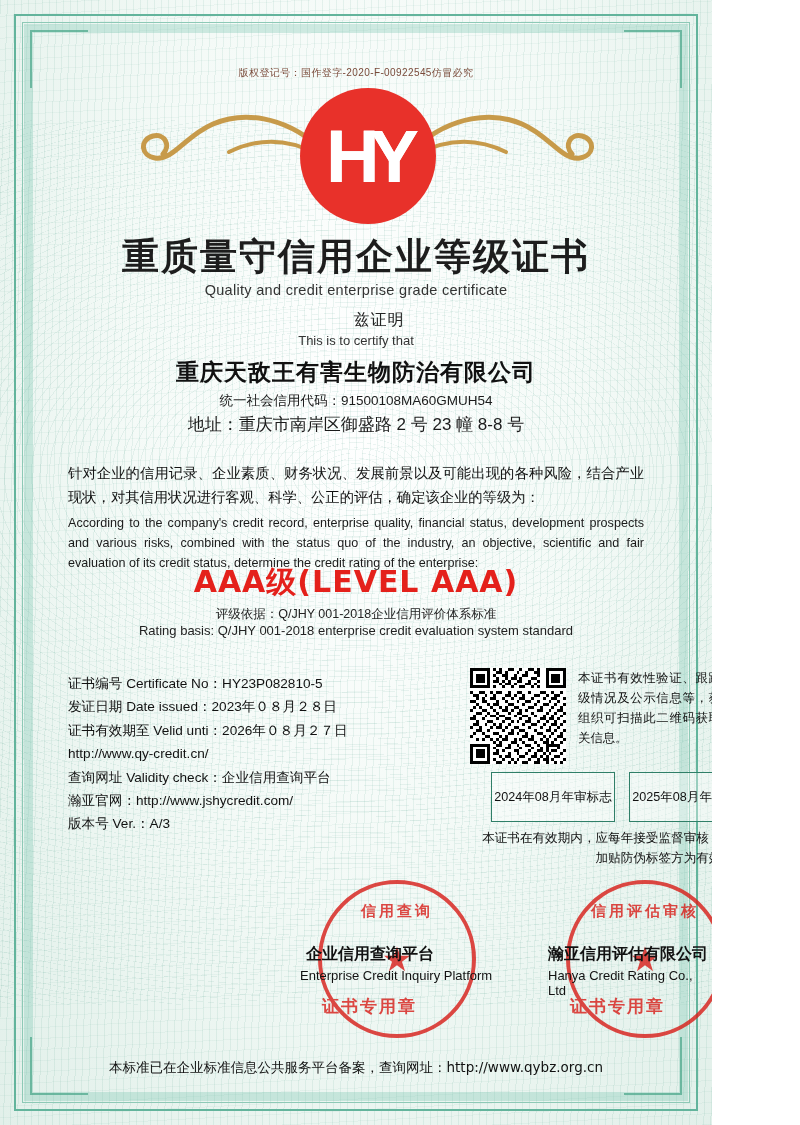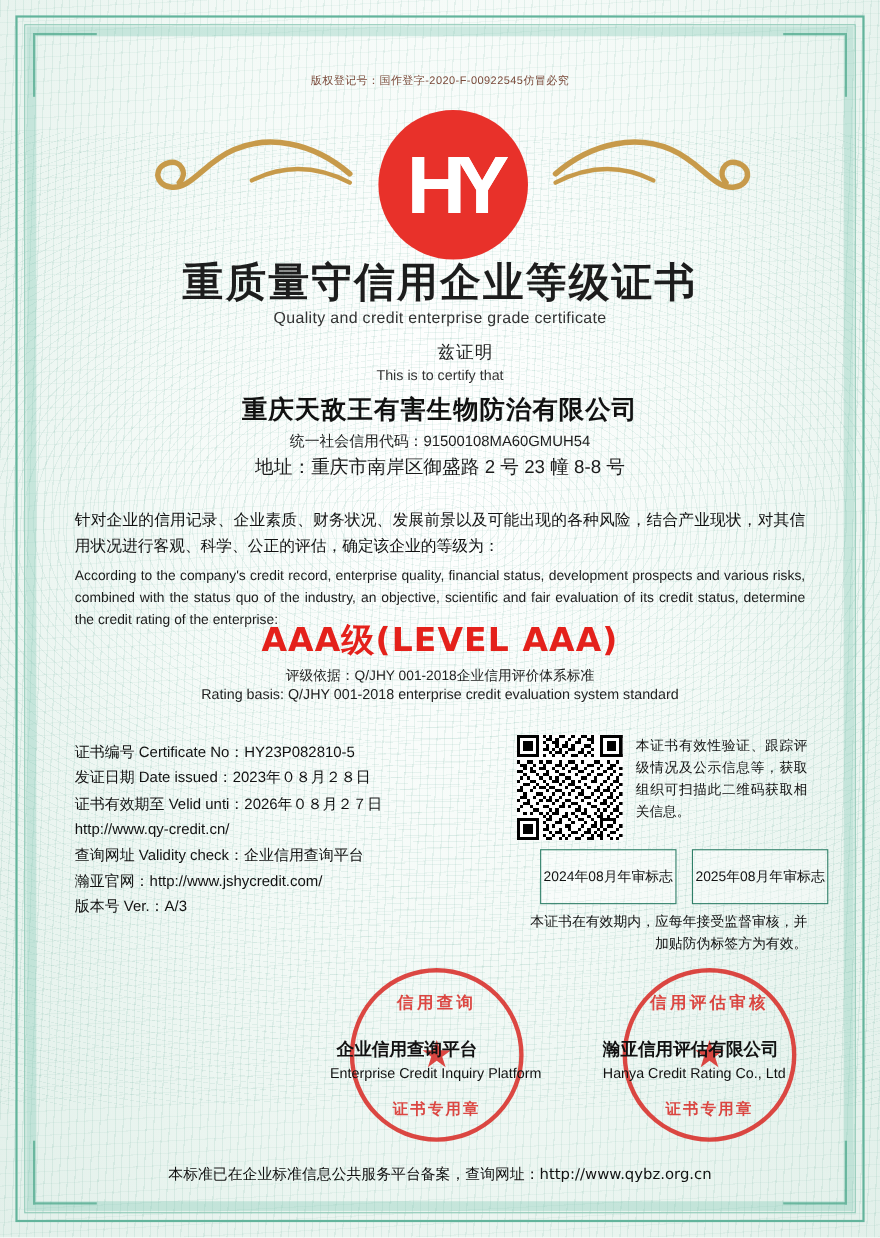--- a/index.html
+++ b/index.html
@@ -4,21 +4,21 @@
 <style>
   html,body{margin:0;padding:0;}
   body{
     width:800px;height:1125px;
     font-family:"Liberation Sans", sans-serif;
     background:#ffffff;
     overflow:hidden;
   }
   .cert{
     position:relative;
-    width:800px;height:1125px;
+    width:712px;height:1125px;
     box-sizing:border-box;
     background:
       radial-gradient(ellipse at 50% 35%, #ffffff 0%, #f4faf7 45%, #e9f4ef 75%, #e2f0ea 100%);
     overflow:hidden;
   }
   
   .bg-texture{
     position:absolute;inset:0;
     background:
       repeating-linear-gradient(92deg, rgba(60,150,125,0.10) 0px, rgba(60,150,125,0.10) 1px, rgba(255,255,255,0) 1px, rgba(255,255,255,0) 7px),
@@ -55,21 +55,21 @@
   .corner.tr{right:30px;top:30px;border-left:none;border-bottom:none;}
   .corner.bl{left:30px;bottom:30px;border-right:none;border-top:none;}
   .corner.br{right:30px;bottom:30px;border-left:none;border-top:none;}
 
   .copyright{
     position:absolute;top:66px;left:0;right:0;text-align:center;
     font-size:10px;color:#7a4a3a;letter-spacing:.4px;
   }
 
   .emblem-wrap{
-    position:absolute;top:92px;left:0;right:0;height:140px;margin-left:23px;
+    position:absolute;top:80px;left:0;right:0;height:140px;margin-left:23px;
   }
   .flourish{
     position:absolute;top:26px;
   }
   .flourish.left{left:110px;}
   .flourish.right{right:110px;}
   .logo{
     position:absolute;left:50%;top:8px;transform:translateX(-50%);
     width:136px;height:136px;border-radius:50%;
     background:#e8312a;
@@ -185,22 +185,22 @@
   .stamp .star{
     position:absolute;left:50%;top:50%;transform:translate(-50%,-50%);
     color:#d8211c;font-size:34px;line-height:1;
   }
   .stamp .arc{
     position:absolute;left:0;right:0;top:18px;text-align:center;
     color:#d8211c;font-size:15px;font-weight:bold;letter-spacing:3px;
     font-family:"DejaVu Sans", sans-serif;
   }
   .stamp .sub{
-    position:absolute;left:0;right:0;bottom:16px;text-align:center;
-    color:#d8211c;font-size:14px;font-weight:bold;letter-spacing:2px;
+    position:absolute;left:0;right:0;bottom:16px;
+    color:#d8211c;font-size:17px;font-weight:bold;letter-spacing:2px;
     font-family:"DejaVu Sans", sans-serif;
   }
   .org{
     position:absolute;top:944px;font-size:16px;color:#111;font-weight:bold;
     font-family:"DejaVu Sans", sans-serif;
   }
   .org.o1{left:306px;}
   .org.o2{left:548px;}
   .org-en{
     position:absolute;top:968px;font-size:13px;color:#111;

